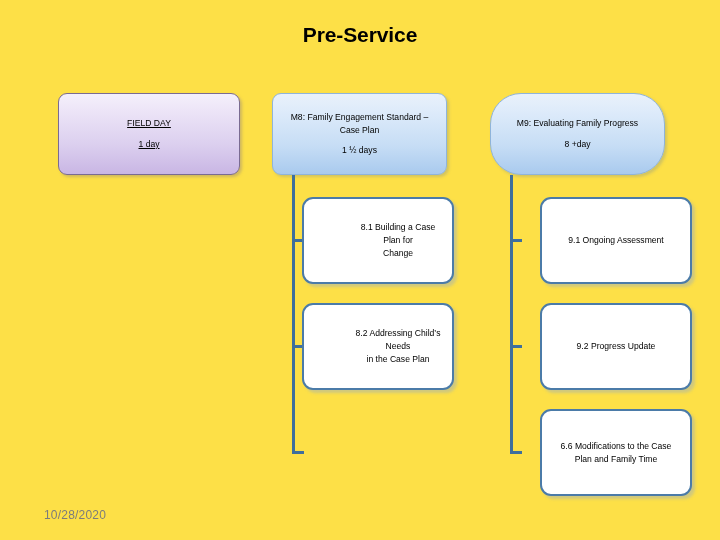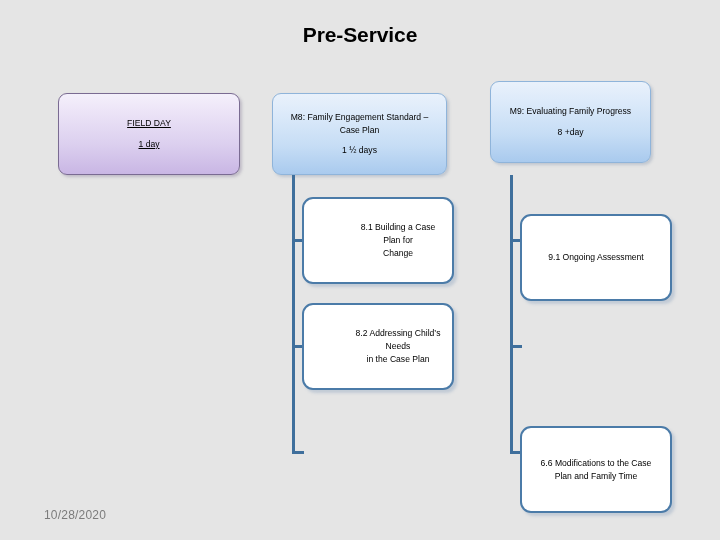--- a/index.html
+++ b/index.html
@@ -9,21 +9,21 @@
     background: #ffffff;
   }
   body {
     font-family: "Liberation Sans", sans-serif;
     -webkit-font-smoothing: antialiased;
   }
   #slide {
     position: relative;
     width: 720px;
     height: 540px;
-    background: #e5e5e5;
+    background: #fde047;
     overflow: hidden;
   }
 
   
   .title {
     position: absolute;
     left: 0;
     top: 20px;
     width: 720px;
     text-align: center;
@@ -61,21 +61,21 @@
     border: 1px solid #7a6b92;
     box-shadow: 2px 2px 3px rgba(120,110,140,0.35);
     text-decoration: underline;
   }
   .mbox-blue {
     background: linear-gradient(to bottom, #e9f1fb 0%, #dceafa 25%, #c6ddf5 65%, #a9caee 100%);
     border: 1px solid #8fb4da;
     box-shadow: 2px 2px 3px rgba(110,130,160,0.30);
   }
   #m8 { left: 272px; top: 93px; width: 175px; height: 82px; }
-  #m9 { left: 490px; top: 81px; width: 161px; height: 82px; }
+  #m9 { left: 490px; top: 93px; width: 175px; height: 82px; border-radius: 31px; }
 
   
   .tbox {
     position: absolute;
     box-sizing: border-box;
     width: 152px;
     height: 87px;
     background: #ffffff;
     border: 2px solid #4b7ba8;
     border-radius: 11px;
@@ -85,21 +85,21 @@
     text-align: center;
     padding: 0 8px;
     font-size: 8.6px;
     line-height: 1.5;
     color: #000000;
     box-shadow: 3px 3px 3px rgba(150,170,195,0.45);
   }
   .tbox .ln { display: block; }
 
   .col-a { left: 302px; padding-left: 48px; }
-  .col-b { left: 520px; margin-top: 17px; }
+  .col-b { left: 540px; }
   .row-1 { top: 197px; }
   .row-2 { top: 303px; }
   .row-3 { top: 409px; }
 
   
   .conn-v {
     position: absolute;
     width: 3px;
     background: #3f6f9c;
   }
@@ -173,20 +173,25 @@
       <span class="ln">8.2 Addressing Child’s Needs</span>
       <span class="ln">in the Case Plan</span>
     </span>
   </div>
 
   <div class="tbox col-b row-1">
     <span>
       <span class="ln">9.1 Ongoing Assessment</span>
     </span>
   </div>
+  <div class="tbox col-b row-2">
+    <span>
+      <span class="ln">9.2 Progress Update</span>
+    </span>
+  </div>
   <div class="tbox col-b row-3">
     <span>
       <span class="ln">6.6 Modifications to the Case</span>
       <span class="ln">Plan and Family Time</span>
     </span>
   </div>
 
   <div class="footer-date">10/28/2020</div>
 
 </div>

